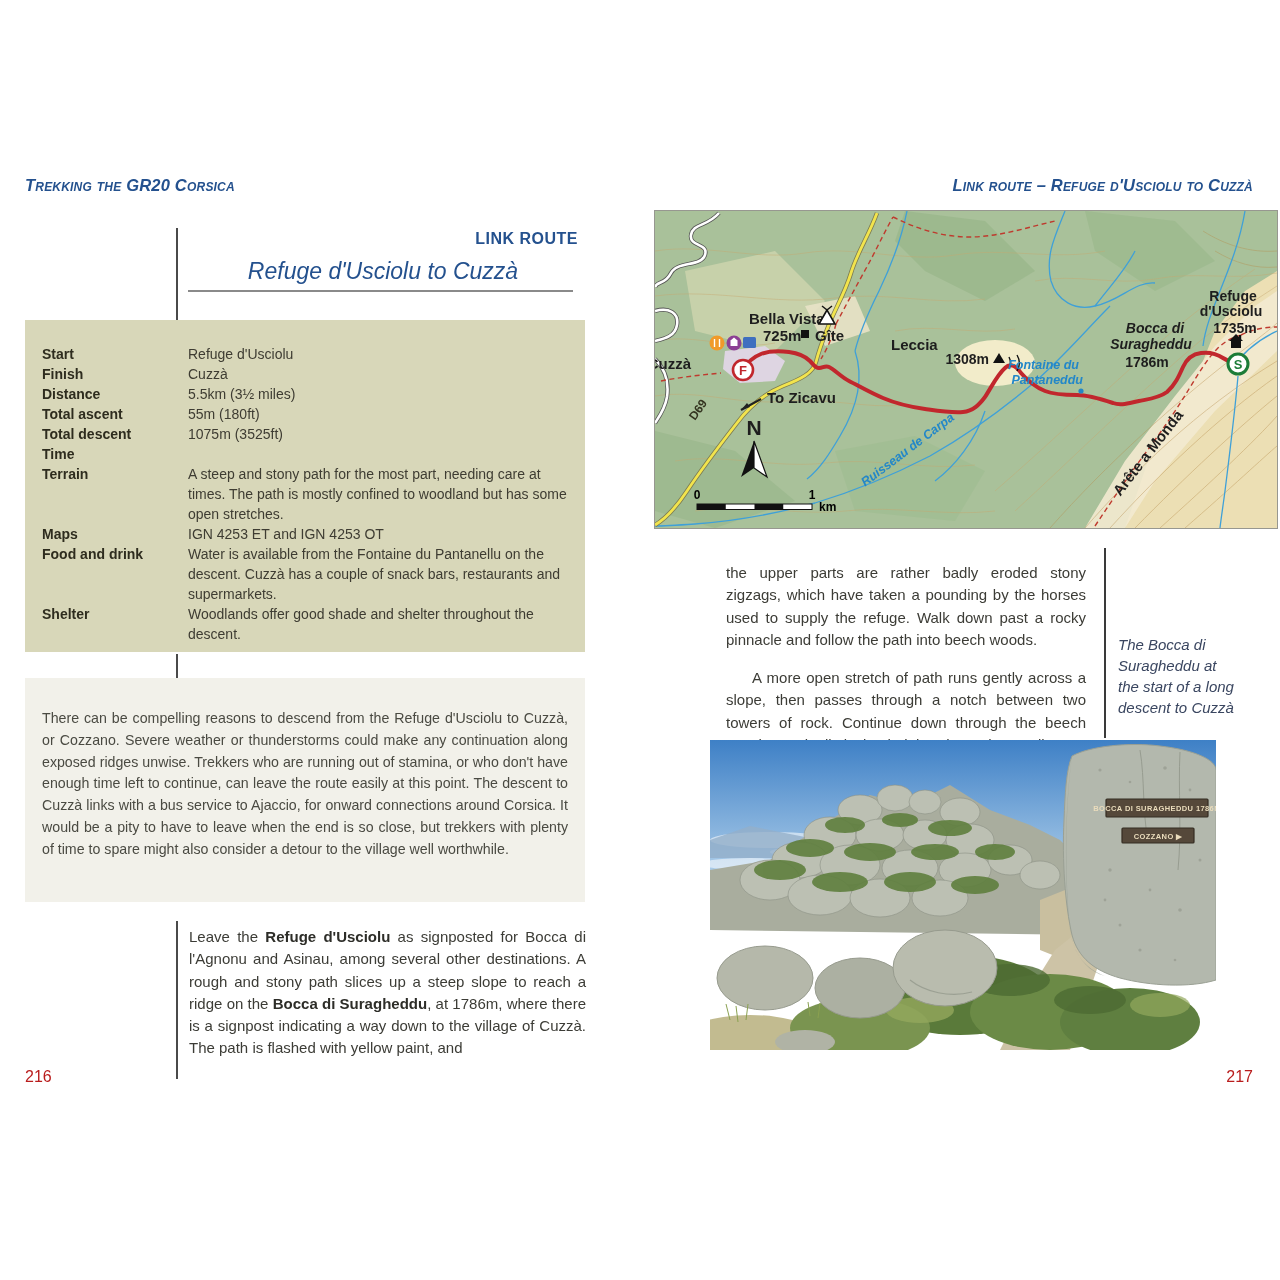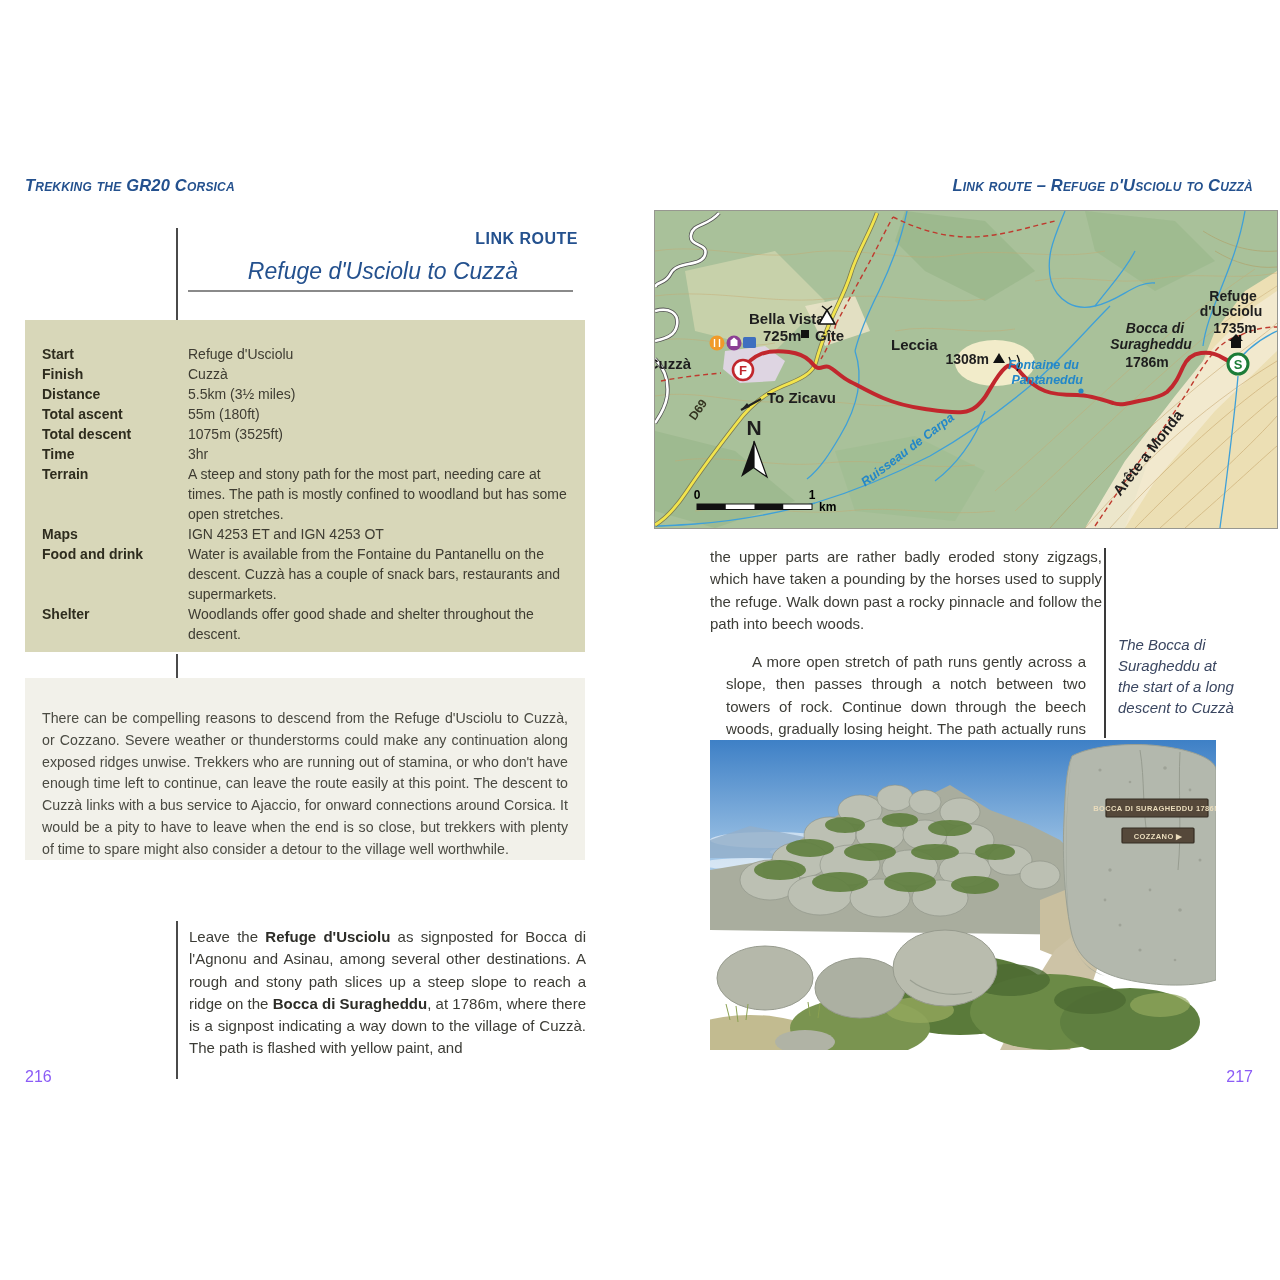--- a/index.html
+++ b/index.html
@@ -11,27 +11,27 @@
   .route-title { width:390px; text-align:right; font-size:16px; font-weight:bold; color:#24518e; letter-spacing:.5px; }
   .route-subtitle { width:390px; text-align:center; font-size:23px; font-style:italic; color:#24518e; }
   .vrule { background:#4a4a4a; width:2px; }
   .hrule { background:#8a8a8a; height:2px; }
 
   .info-box { width:560px; height:332px; background:#d8d7b9; box-sizing:border-box; padding:24px 14px 0 17px; }
   .info-row { display:flex; font-size:14px; line-height:1.43; }
   .info-label { width:146px; flex:none; font-weight:bold; color:#2e2c1e; }
   .info-value { flex:1; color:#3e3c32; }
 
-  .intro-box { width:560px; height:182px; background:#f2f1ea; box-sizing:border-box; padding:30px 17px 0 17px; font-size:14.2px; line-height:21.8px; color:#4a4a42; text-align:justify; }
+  .intro-box { width:560px; height:224px; background:#f2f1ea; box-sizing:border-box; padding:30px 17px 0 17px; font-size:14.2px; line-height:21.8px; color:#4a4a42; text-align:justify; }
 
   .body-text { margin:0; font-size:15px; line-height:22.3px; color:#3c3c36; text-align:justify; }
   .body-text b { color:#2d2d28; }
   .indented { text-indent:26px; }
 
-  .page-number { font-size:16px; color:#8b5cf6; }
+  .page-number { font-size:16px; color:#b91c1c; }
 
   .map-wrap { width:622px; height:317px; border:1px solid #979790; box-sizing:content-box; background:#a9c19a; }
   .photo-wrap { width:506px; height:310px; }
 
   .caption { width:132px; font-size:15px; font-style:italic; color:#3a4660; line-height:21px; white-space:pre-line; }
 
   
   .ml { font-family:"Liberation Sans",sans-serif; font-size:14px; fill:#1e1e1e; font-weight:600; }
   .ml-lg { font-size:15px; }
   .ml-sm { font-size:12px; font-weight:600; }
@@ -70,21 +70,20 @@
     <div class="info-row">
         <div class="info-label">Total ascent</div>
         <div class="info-value">55m (180ft)</div>
       </div>
     <div class="info-row">
         <div class="info-label">Total descent</div>
         <div class="info-value">1075m (3525ft)</div>
       </div>
     <div class="info-row">
         <div class="info-label">Time</div>
-        <div class="info-value">3hr</div>
       </div>
     <div class="info-row">
         <div class="info-label">Terrain</div>
         <div class="info-value">A steep and stony path for the most part, needing care at times. The path is mostly confined to woodland but has some open stretches.</div>
       </div>
     <div class="info-row">
         <div class="info-label">Maps</div>
         <div class="info-value">IGN 4253 ET and IGN 4253 OT</div>
       </div>
     <div class="info-row">
@@ -266,21 +265,21 @@
         <text class="ml-sm tmid" x="157" y="288">1</text>
         <rect x="42" y="293" width="115" height="5.5" fill="#ffffff" stroke="#111111" stroke-width="1"></rect>
         <rect x="42" y="293" width="28.75" height="5.5" fill="#111111"></rect>
         <rect x="99.5" y="293" width="28.75" height="5.5" fill="#111111"></rect>
         <text class="ml-sm" x="164" y="300">km</text>
       </g>
     </svg>
   </div>
 
   <div class="abs" style="left:710px; top:546px; width:392px;">
-    <p class="body-text" style="margin:0;">the upper parts are rather badly eroded stony zigzags, which have taken a pounding by the horses used to supply the refuge. Walk down past a rocky pinnacle and follow the path into beech woods.</p>
+    <p class="body-text" style="margin:16px;">the upper parts are rather badly eroded stony zigzags, which have taken a pounding by the horses used to supply the refuge. Walk down past a rocky pinnacle and follow the path into beech woods.</p>
     <p class="body-text indented" style="margin:16px;">A more open stretch of path runs gently across a slope, then passes through a notch between two towers of rock. Continue down through the beech woods, gradually losing height. The path actually runs parallel</p>
   </div>
 
   <div class="abs vrule" style="left:1104px; top:548px; height:190px; background:#3a3a3a;"></div>
   <div class="abs caption" style="left:1118px; top:634px;">The Bocca di
 Suragheddu at
 the start of a long
 descent to Cuzzà</div>
 
   <div class="abs photo-wrap" style="left:710px; top:740px;">

